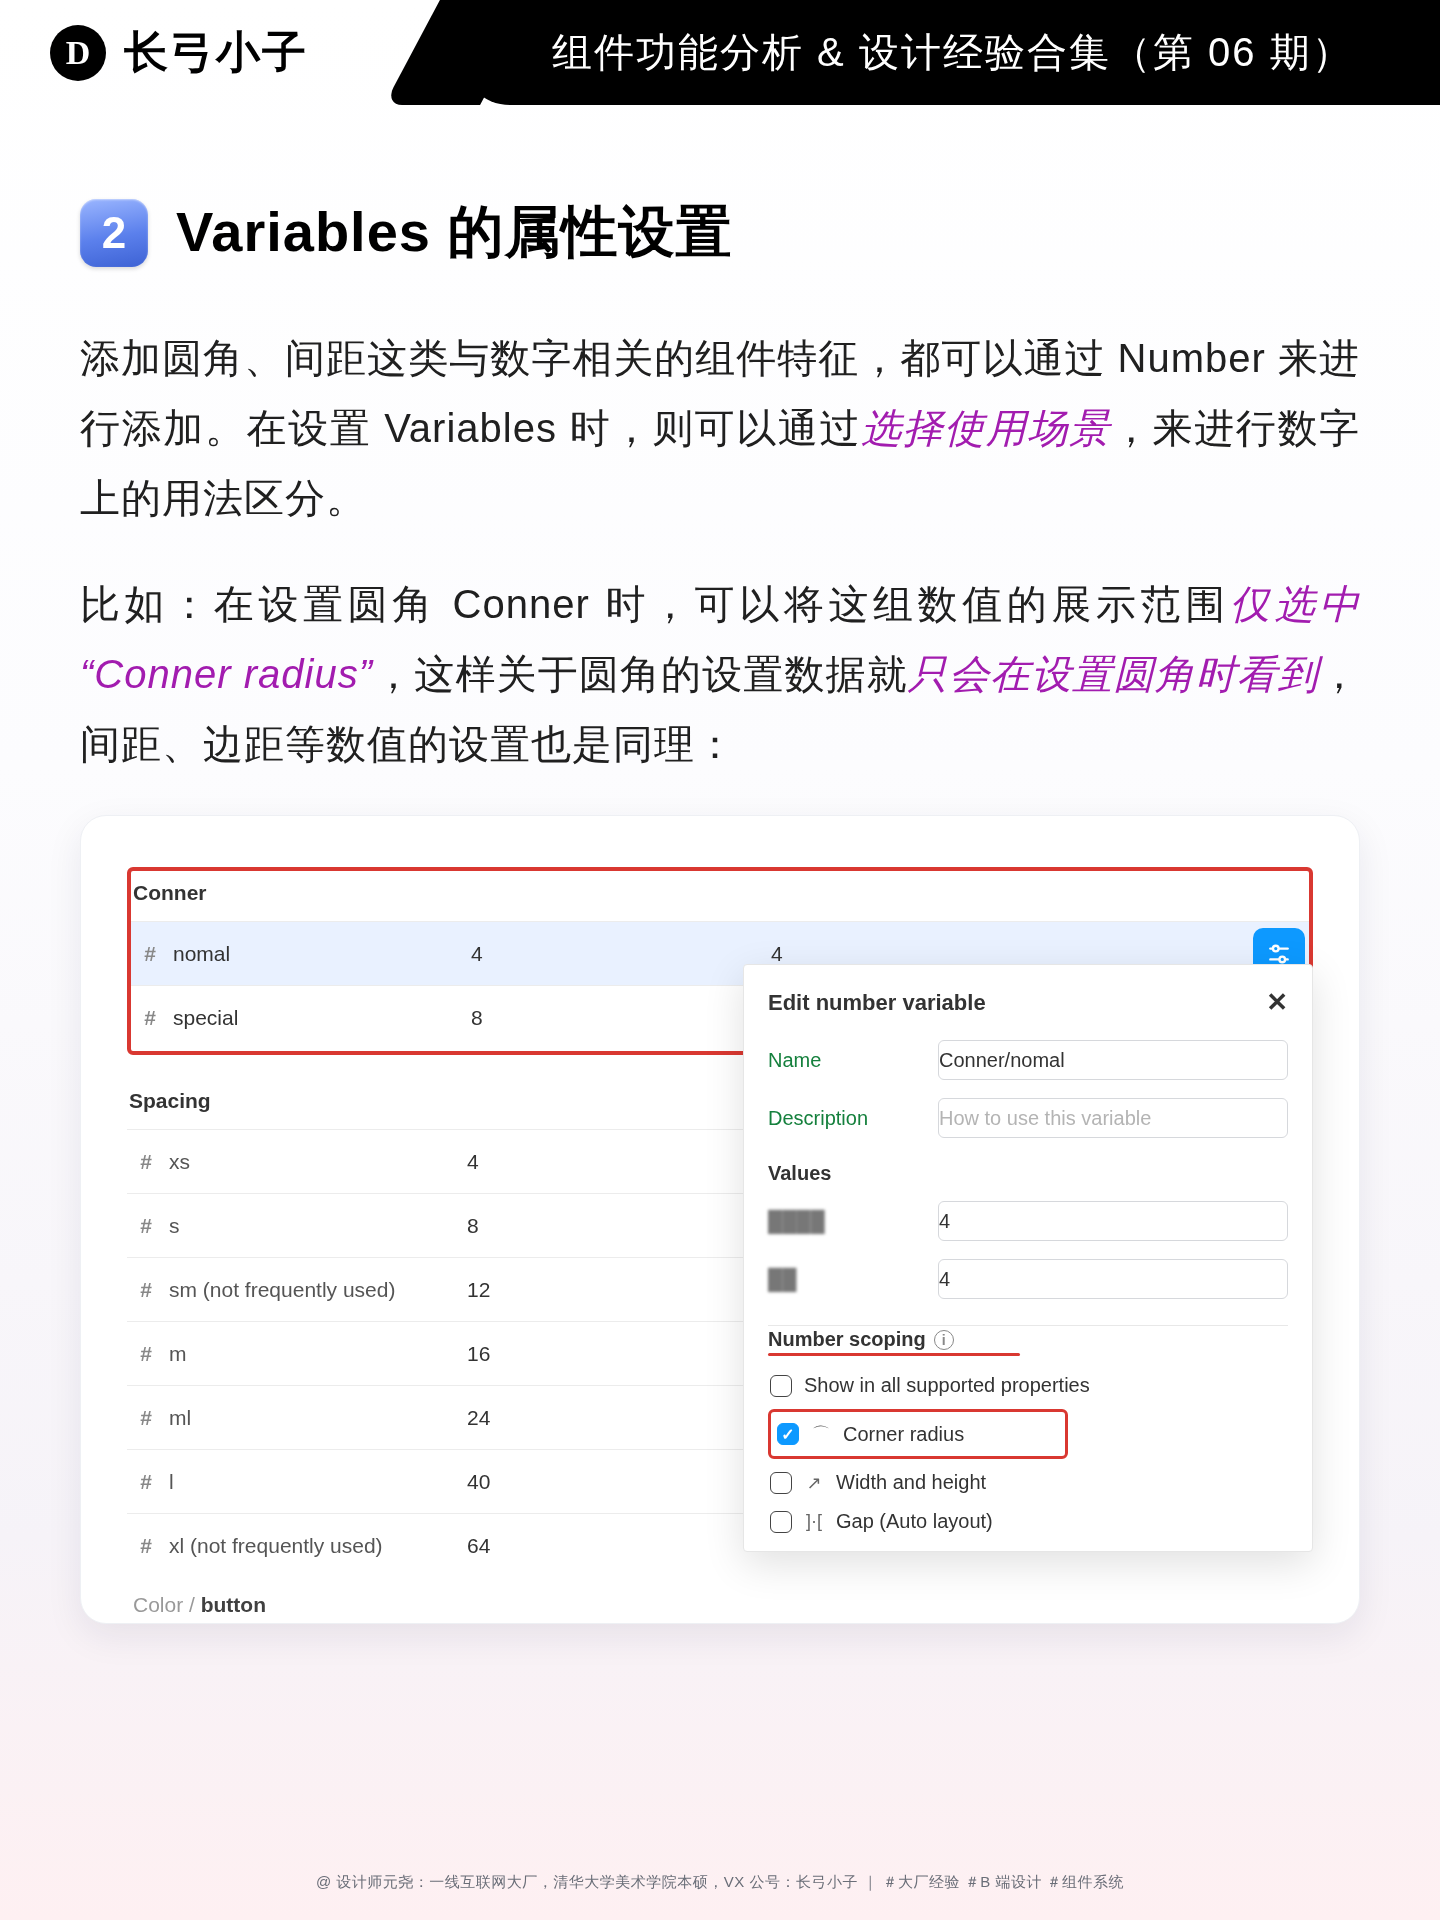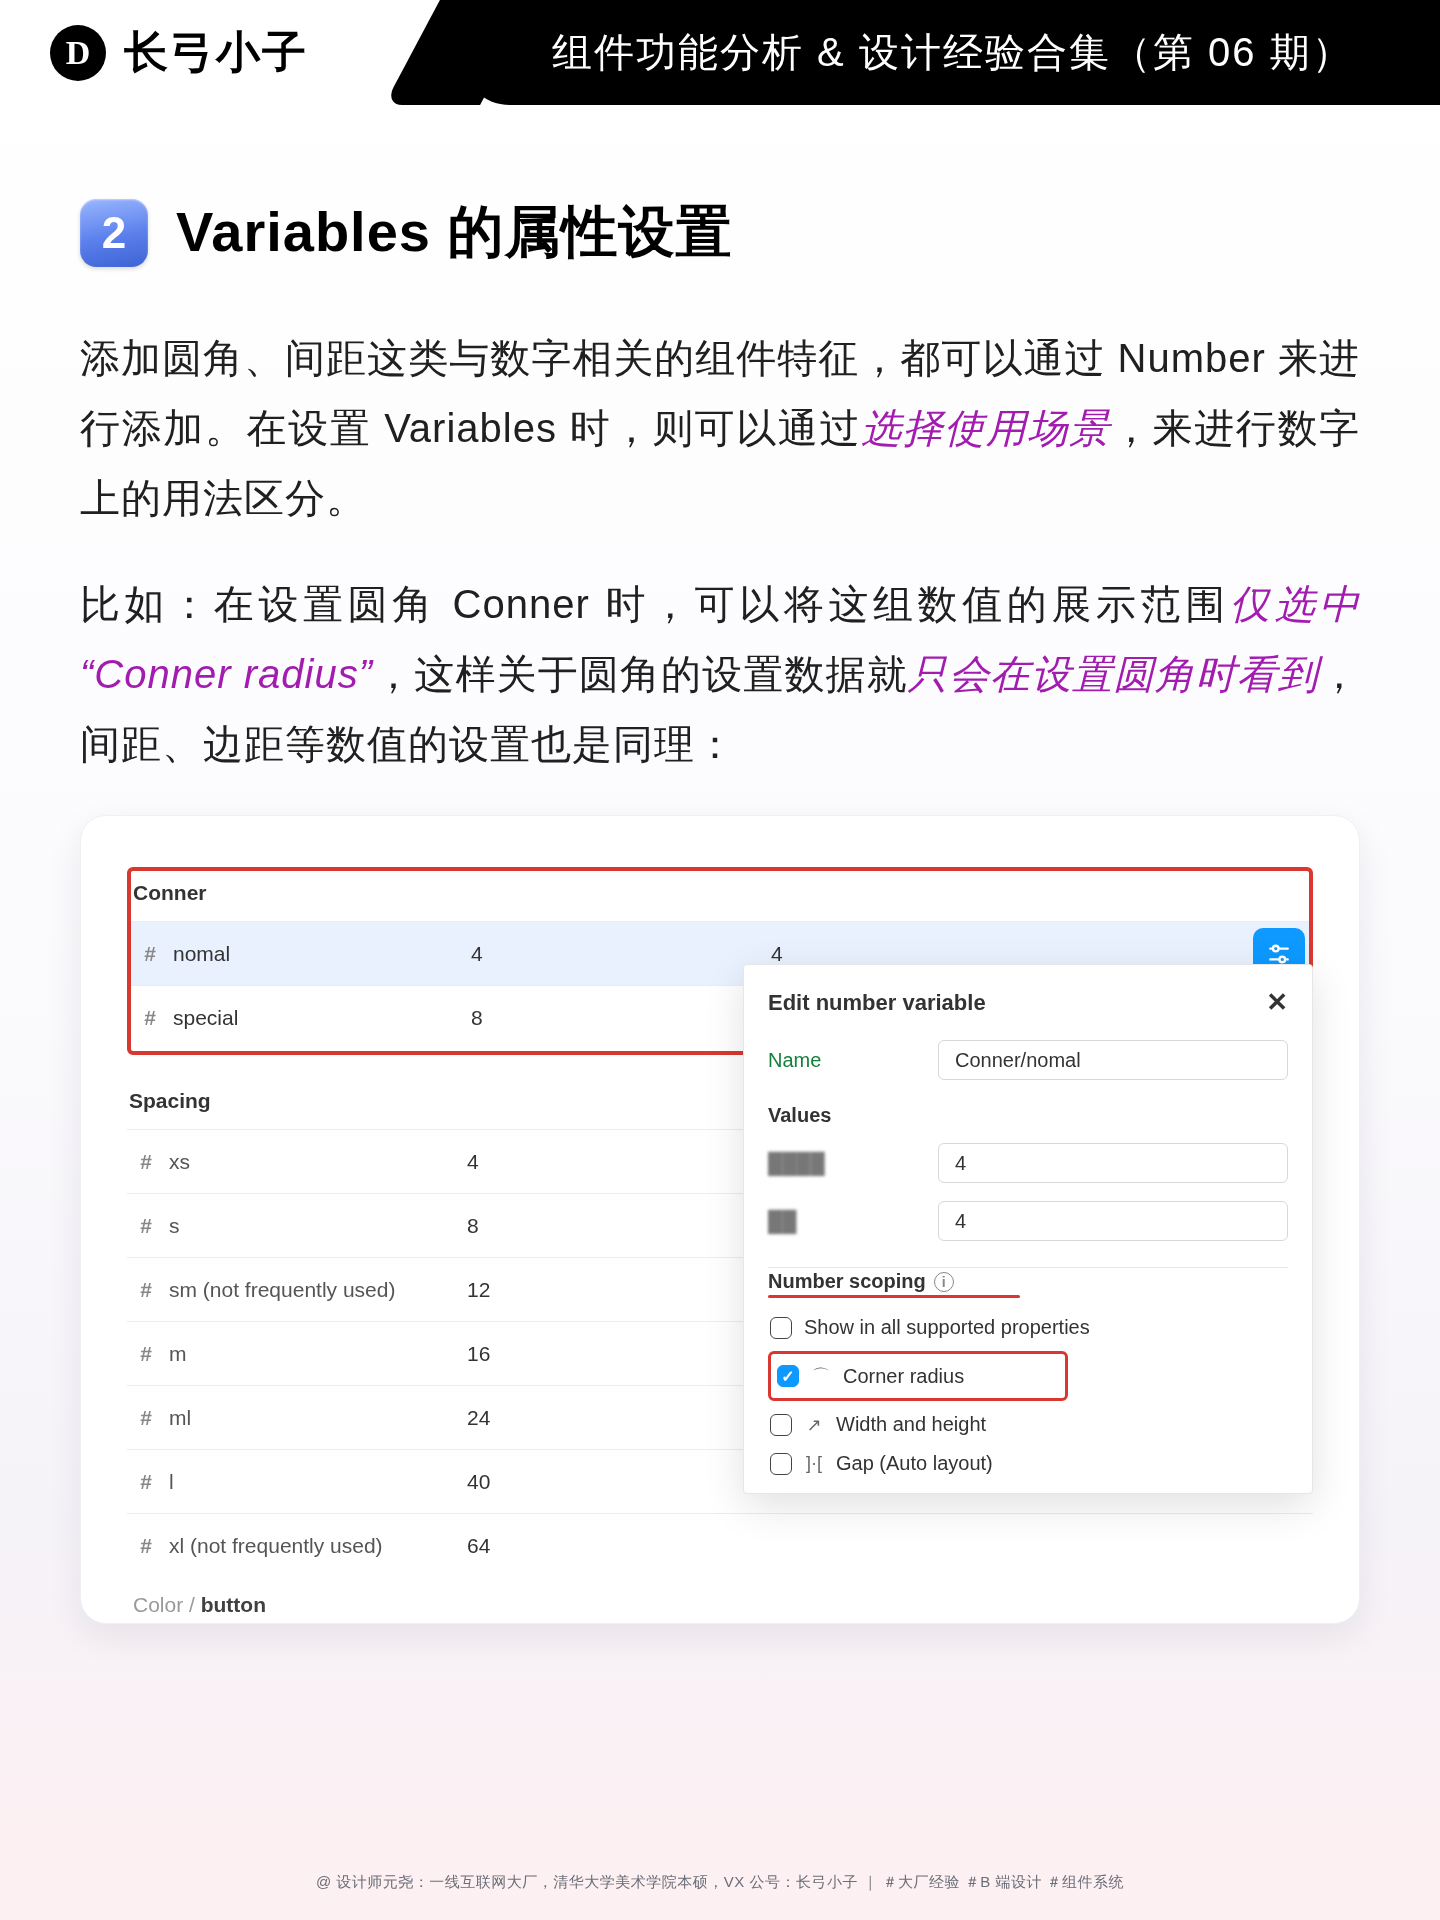--- a/index.html
+++ b/index.html
@@ -180,21 +180,21 @@
     .frow {
       display: flex; align-items: center; gap: 20px;
       margin-bottom: 18px;
     }
     .flabel { width: 150px; color: #15803d; }
     .fval-box {
       flex: 1;
       height: 40px;
       border: 1px solid #d6d8dc;
       border-radius: 6px;
-      padding: 0 16px;
+      padding: 0 0;
       display: flex; align-items: center;
     }
     .fval-box.placeholder { color: #b4b4b4; }
     .sub-h {
       font-weight: 700;
       margin: 24px 0 16px;
       display: flex; align-items: center; gap: 10px;
     }
     .blurred-label { filter: blur(1.5px); color: #777; width: 150px; }
     .scoping-head {
@@ -368,20 +368,24 @@
 
       <div class="popover">
         <div class="pop-title-row">
           <span>Edit number variable</span>
           <span class="close-x">✕</span>
         </div>
         <div class="frow">
           <div class="flabel">Name</div>
           <div class="fval-box">Conner/nomal</div>
         </div>
+        <div class="frow">
+          <div class="flabel">Description</div>
+          <div class="fval-box placeholder">How to use this variable</div>
+        </div>
 
         <div class="sub-h">Values</div>
         <div class="frow">
           <div class="blurred-label">████</div>
           <div class="fval-box">4</div>
         </div>
         <div class="frow">
           <div class="blurred-label">██</div>
           <div class="fval-box">4</div>
         </div>

